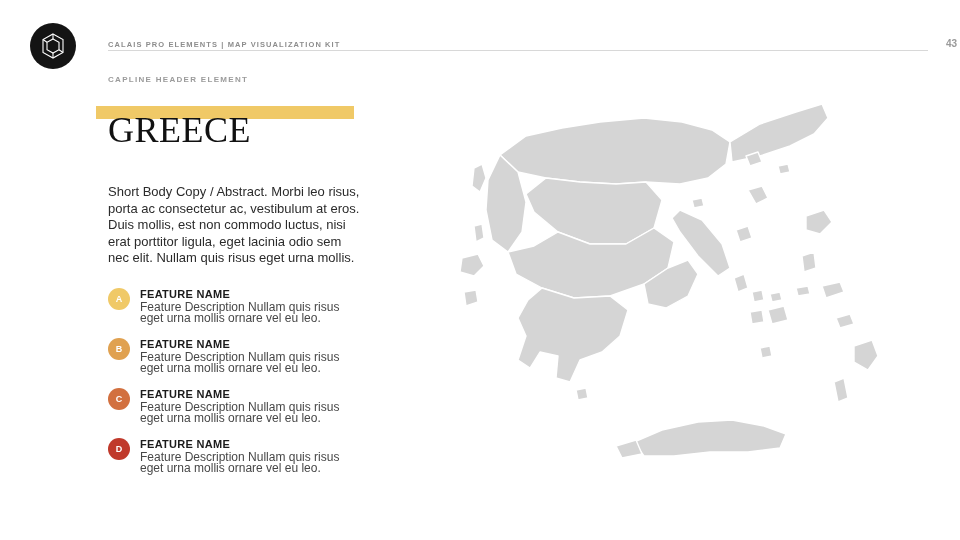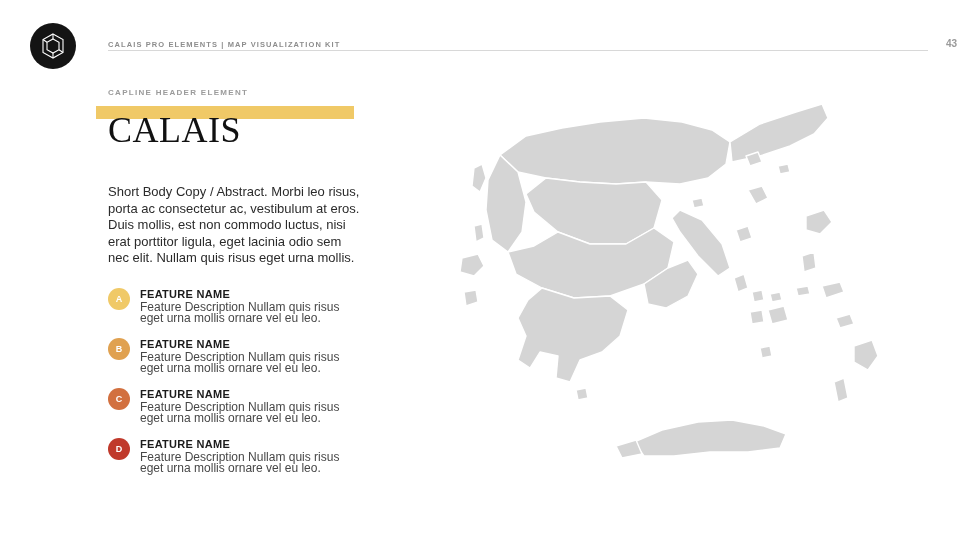--- a/index.html
+++ b/index.html
@@ -68,21 +68,21 @@
     background: #ffffff;
     padding-left: 8px;
     font-weight: bold;
     text-align: center;
   }
 
   
   .capline {
     position: absolute;
     left: 108px;
-    top: 88px;
+    top: 75px;
     font-size: 8px;
     letter-spacing: 1.3px;
     color: #9b9b9b;
     font-weight: bold;
     text-transform: uppercase;
   }
   .title-bar {
     position: absolute;
     left: 96px;
     top: 106px;
@@ -180,21 +180,21 @@
       <line x1="22" y1="19.5" x2="18" y2="16.7" stroke="#ffffff" stroke-width="1.1"></line>
     </svg>
   </div>
   <div class="header-rule"></div>
   <div class="header-kicker">CALAIS PRO ELEMENTS | MAP VISUALIZATION KIT</div>
   <div class="page-number">43</div>
 </div>
 
 <div class="capline">CAPLINE HEADER ELEMENT</div>
 <div class="title-bar"></div>
-<div class="title">CALAIS</div>
+<div class="title">GREECE</div>
 <div class="body-copy">Short Body Copy / Abstract.  Morbi leo risus, porta ac consectetur ac, vestibulum at eros. Duis mollis, est non commodo luctus, nisi erat porttitor ligula, eget lacinia odio sem nec elit. Nullam quis risus eget urna mollis.</div>
 
 <div class="features">
 
   <div class="feature">
     <div class="bullet" style="background:#f0c967">A</div>
     <div class="f-body">
       <div class="f-name">FEATURE NAME</div>
       <div class="f-desc">Feature Description Nullam quis risus eget urna mollis ornare vel eu leo.</div>
     </div>

